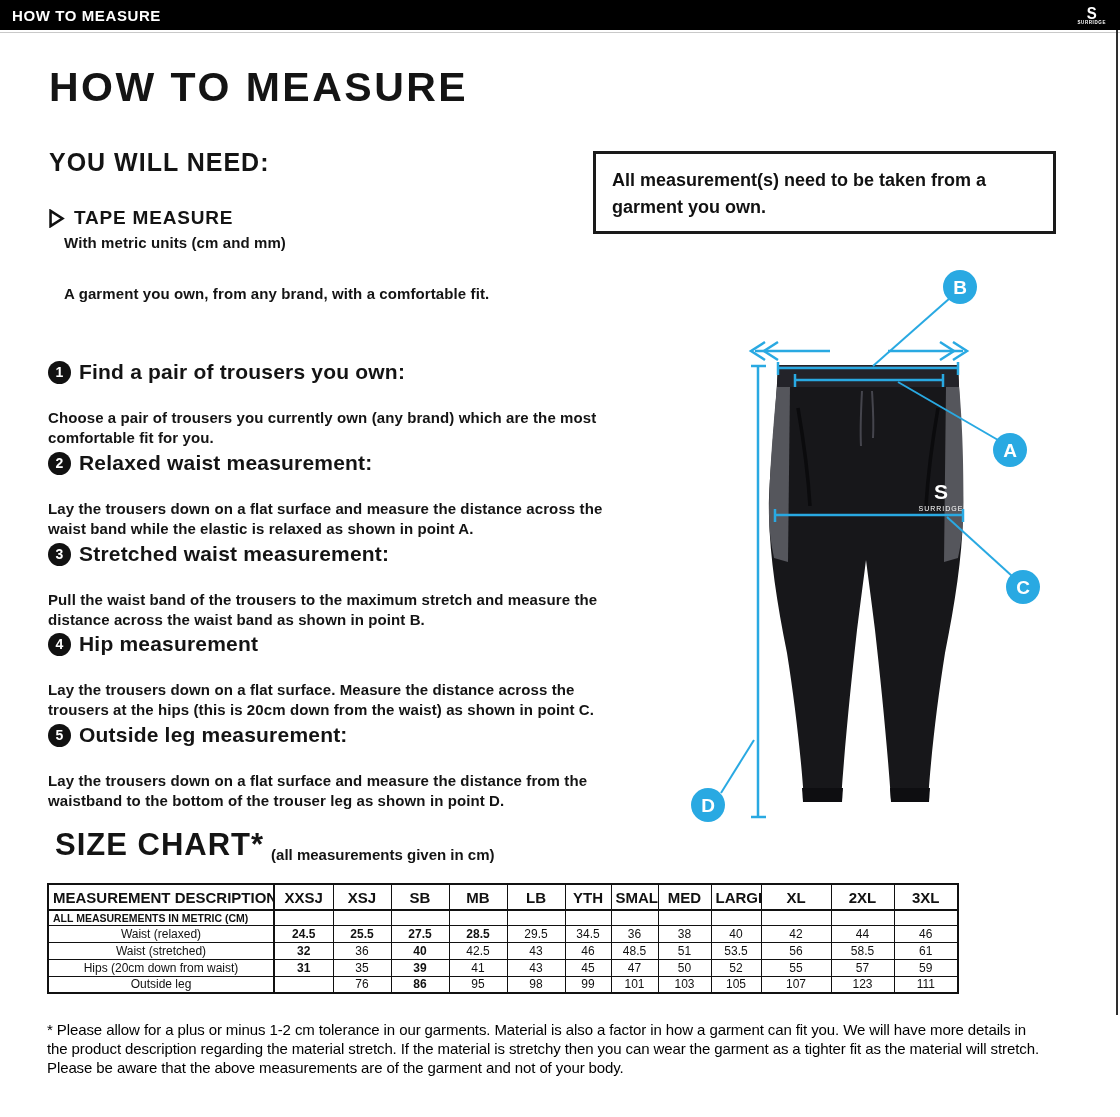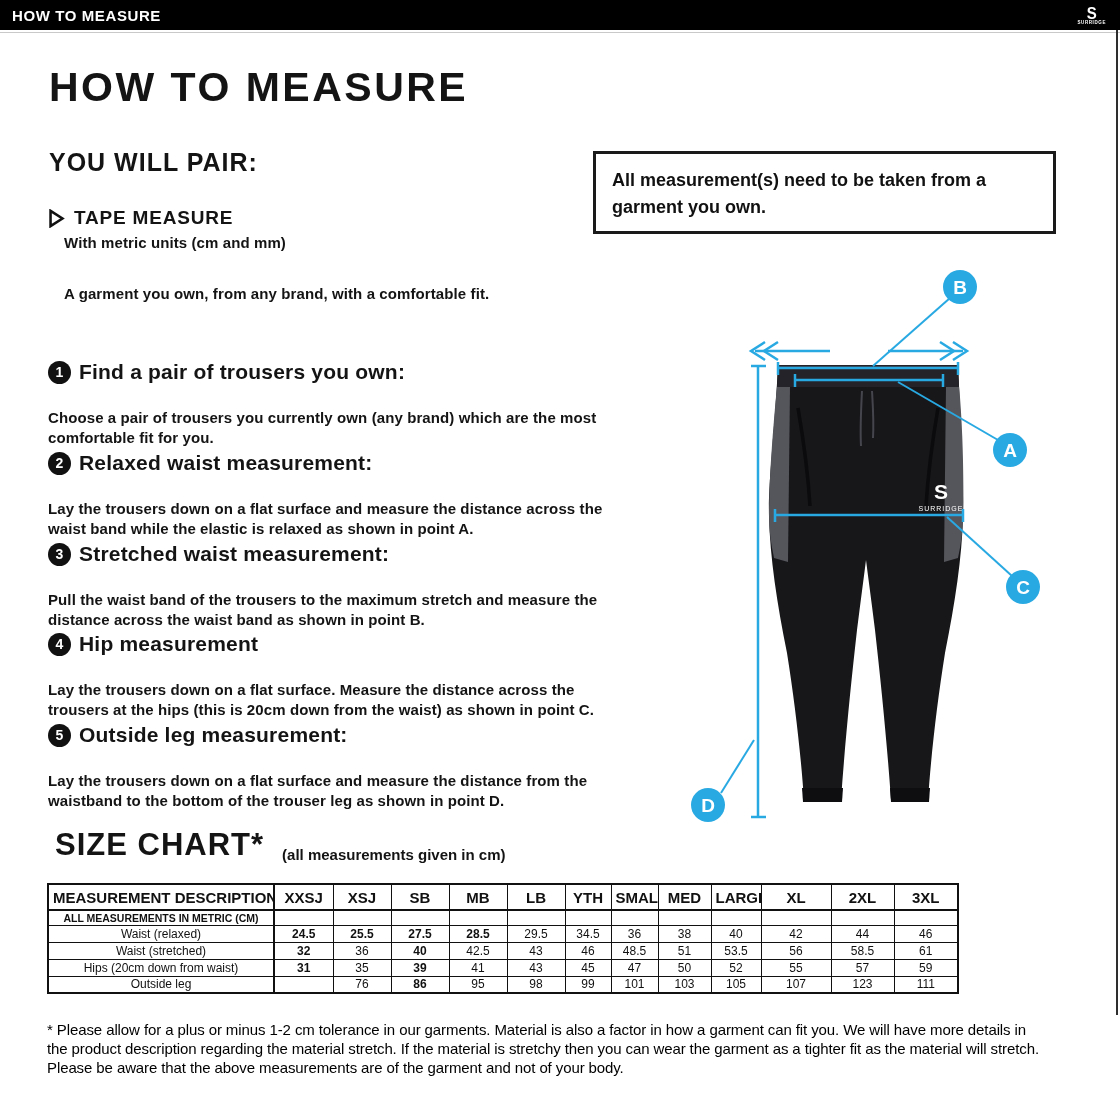--- a/index.html
+++ b/index.html
@@ -32,29 +32,29 @@
   .step-head{display:flex;align-items:center;gap:8px;}
   .step-badge{width:23px;height:23px;border-radius:50%;background:#111;color:#fff;font-size:14px;font-weight:bold;
               display:flex;align-items:center;justify-content:center;flex:0 0 auto;}
   .step-title{font-size:21px;font-weight:bold;color:#141414;letter-spacing:.2px;}
   .step-body{margin-top:24px;width:590px;font-size:15px;font-weight:bold;line-height:20px;color:#141414;letter-spacing:.1px;}
 
   .figure{position:absolute;left:685px;top:258px;width:430px;height:575px;}
 
   .sc-head{position:absolute;left:55px;top:827px;display:flex;align-items:flex-end;}
   .sc-title{font-size:31px;font-weight:bold;letter-spacing:1px;color:#141414;}
-  .sc-sub{font-size:15px;font-weight:bold;margin-left:18px;color:#141414;}
+  .sc-sub{font-size:15px;font-weight:bold;margin-left:7px;color:#141414;}
 
   table.size-chart{position:absolute;left:47px;top:883px;border-collapse:collapse;table-layout:fixed;width:910px;
                    border:2px solid #111;}
   table.size-chart th,table.size-chart td{border:1px solid #111;padding:0 4px;box-sizing:border-box;overflow:hidden;white-space:nowrap;}
   table.size-chart th{height:26px;font-size:15px;font-weight:bold;text-align:center;}
   table.size-chart th.desc{text-align:left;border-right:2px solid #111;}
   table.size-chart tr.hdr th{border-bottom:2px solid #111;}
-  table.size-chart td.label{font-size:12.5px;font-weight:bold;text-align:center;border-right:2px solid #111;}
+  table.size-chart td.label{font-size:12.5px;font-weight:bold;text-align:left;border-right:2px solid #111;}
   table.size-chart tr.metric td{height:15px;font-size:10.5px;font-weight:bold;}
   table.size-chart tr.data td{height:17px;font-size:12px;text-align:center;font-weight:normal;}
   table.size-chart tr.data td.b{font-weight:bold;}
 
   .footnote{position:absolute;left:47px;top:1020px;width:1000px;font-size:15px;line-height:19px;color:#000;letter-spacing:-.1px;}
 </style>
 </head>
 <body>
 
 <div id="canvas">
@@ -63,21 +63,21 @@
     <span class="topbar-title">HOW TO MEASURE</span>
     <span class="topbar-logo">
       <span class="s">S</span>
       <span class="b">SURRIDGE</span>
     </span>
   </div>
   <div class="topbar-underline"></div>
   <div class="right-edge"></div>
 
   <div class="page-title">HOW TO MEASURE</div>
-  <div class="ywn-heading">YOU WILL PAIR:</div>
+  <div class="ywn-heading">YOU WILL NEED:</div>
 
   <div class="note-box">All measurement(s) need to be taken from a garment you own.</div>
 
   <div class="need-item" style="top:207px;">
     <div class="need-head">
       <svg class="tri-icon" viewBox="0 0 20 22">
         <path d="M3 2 L17 11 L3 20 Z" fill="#fff" stroke="#111" stroke-width="3" stroke-linejoin="miter"></path>
       </svg>
       <span class="need-label">TAPE MEASURE</span>
     </div>

